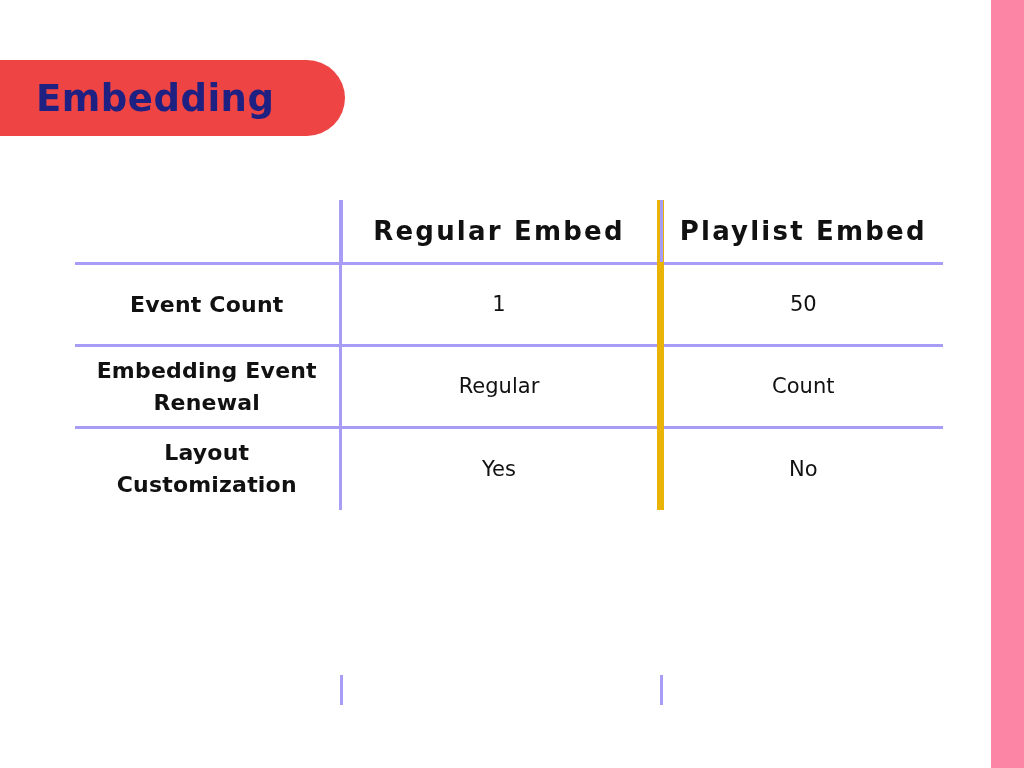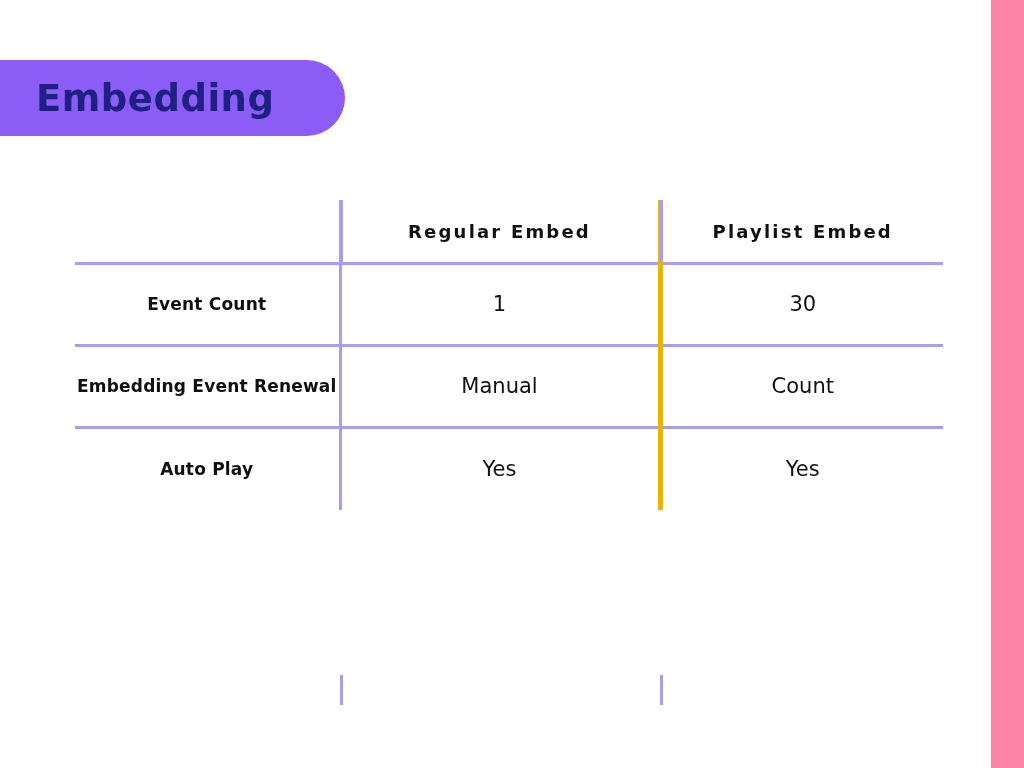--- a/index.html
+++ b/index.html
@@ -31,21 +31,21 @@
     background: #FC85A6;
   }
 
   
   #title-banner {
     position: absolute;
     left: 0;
     top: 60px;
     width: 345px;
     height: 76px;
-    background: #8b5cf6;
+    background: #ef4444;
     border-top-right-radius: 38px;
     border-bottom-right-radius: 38px;
     display: flex;
     align-items: center;
   }
   #title-text {
     margin-left: 36px;
     font-family: "DejaVu Sans", sans-serif;
     font-size: 37px;
     font-weight: bold;
@@ -75,46 +75,46 @@
     margin: 0;
     text-align: center;
     vertical-align: middle;
     color: #111111;
   }
 
   
   table.cmp thead th {
     height: 62px;
     font-family: "DejaVu Sans", sans-serif;
-    font-size: 18px;
+    font-size: 26px;
     font-weight: bold;
     letter-spacing: 2.2px;
     border-bottom: 3px solid #A79CF6;
     color: #111111;
   }
   table.cmp thead th.c-label-head {
     border-bottom: 3px solid #A79CF6;
   }
 
   
   table.cmp tbody tr { height: 82px; }
   table.cmp tbody tr td {
     border-bottom: 3px solid #A79CF6;
   }
   table.cmp tbody tr:last-child td {
     border-bottom: none;
   }
 
   
   table.cmp .vrule-a { border-left: 3px solid #A79CF6; }
-  table.cmp .vrule-b { border-left: 5px solid #eab308; }
+  table.cmp .vrule-b { border-left: 7px solid #eab308; }
 
   .row-label {
     font-family: "DejaVu Sans", sans-serif;
-    font-size: 17px;
+    font-size: 22px;
     font-weight: bold;
     color: #111111;
     line-height: 1.45;
     letter-spacing: 0.2px;
   }
   .cell-value {
     font-family: "DejaVu Sans", sans-serif;
     font-size: 21px;
     font-weight: normal;
     color: #1a1a1a;
@@ -161,34 +161,34 @@
           <th class="c-label-head"></th>
           <th class="vrule-a">Regular Embed</th>
           <th class="vrule-b">Playlist Embed</th>
         </tr>
       </thead>
       <tbody>
 
         <tr>
           <td class="row-label">Event Count</td>
           <td class="cell-value vrule-a">1</td>
-          <td class="cell-value vrule-b">30</td>
+          <td class="cell-value vrule-b">50</td>
         </tr>
 
         <tr>
           <td class="row-label">Embedding Event Renewal</td>
-          <td class="cell-value vrule-a">Manual</td>
+          <td class="cell-value vrule-a">Regular</td>
           <td class="cell-value vrule-b">Count</td>
         </tr>
 
+        <tr>
+          <td class="row-label">Layout Customization</td>
+          <td class="cell-value vrule-a">Yes</td>
+          <td class="cell-value vrule-b">No</td>
+        </tr>
 
-        <tr>
-          <td class="row-label">Auto Play</td>
-          <td class="cell-value vrule-a">Yes</td>
-          <td class="cell-value vrule-b">Yes</td>
-        </tr>
 
 
       </tbody>
     </table>
   </div>
 
 </div>
 
 </body></html>

